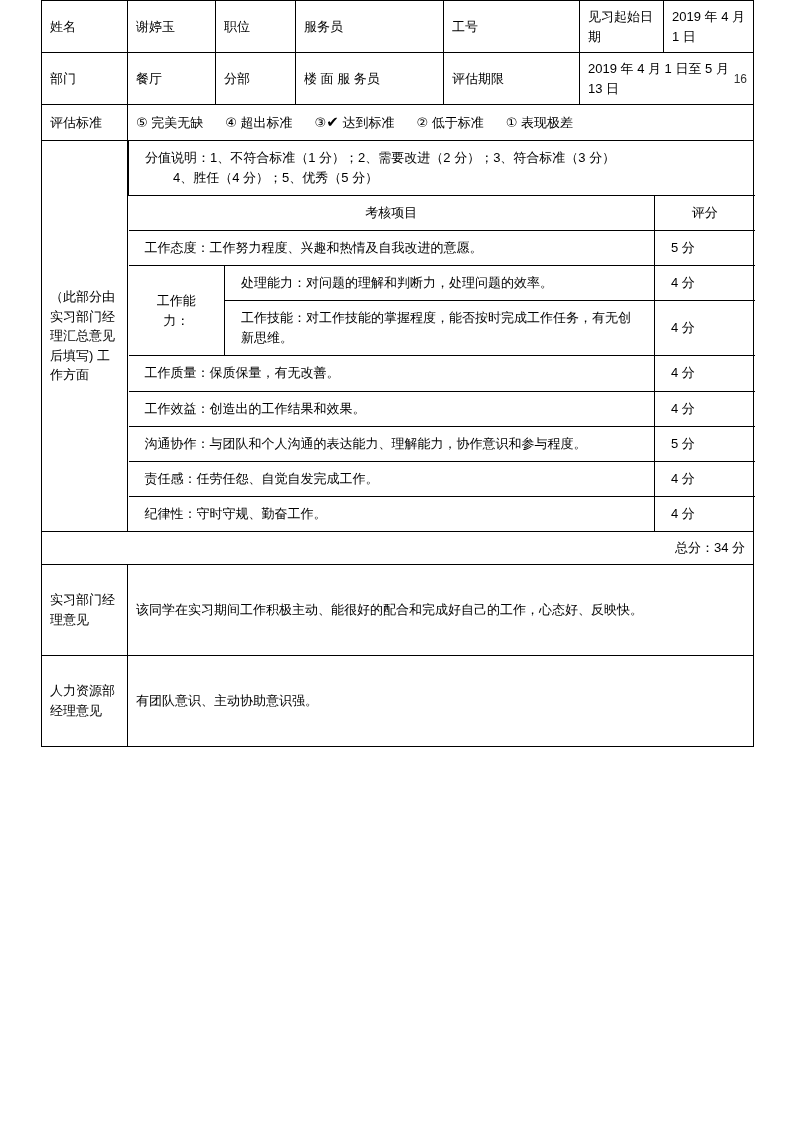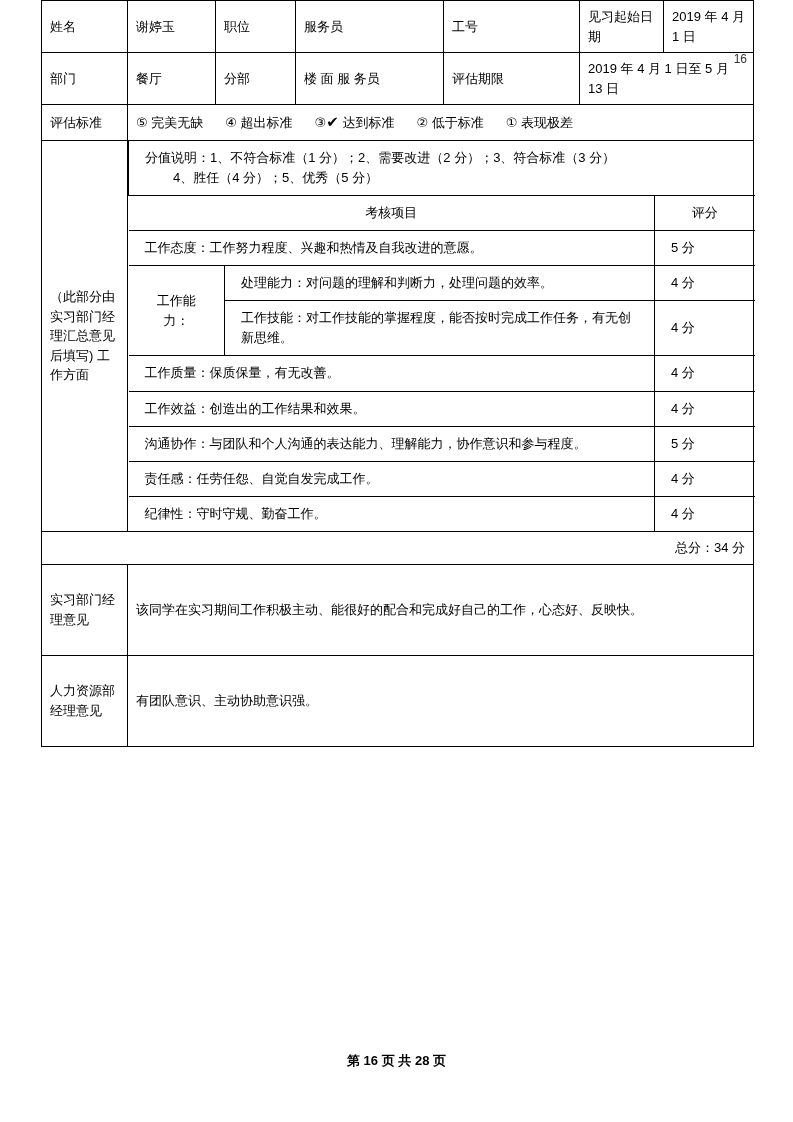--- a/index.html
+++ b/index.html
@@ -17,21 +17,21 @@
   }
   .page {
     position: relative;
     width: 793px;
     height: 1122px;
     box-sizing: border-box;
     padding: 0 41px;
   }
   .page-number-top {
     position: absolute;
-    top: 52px;
+    top: 72px;
     right: 46px;
     font-size: 12px;
     color: #333;
   }
   .doc-title {
     text-align: center;
     font-size: 25px;
     font-weight: bold;
     letter-spacing: 1px;
     margin: 0;
@@ -275,14 +275,13 @@
     </tr>
 
     <tr>
       <td class="name-cell comment-cell">人力资源部经理意见</td>
       <td colspan="8" class="comment-cell">有团队意识、主动协助意识强。</td>
     </tr>
 
   </tbody>
     </table>
 
-  <div class="footer">第 16 页 共 28 页</div>
 </div>
 
 </body></html>

